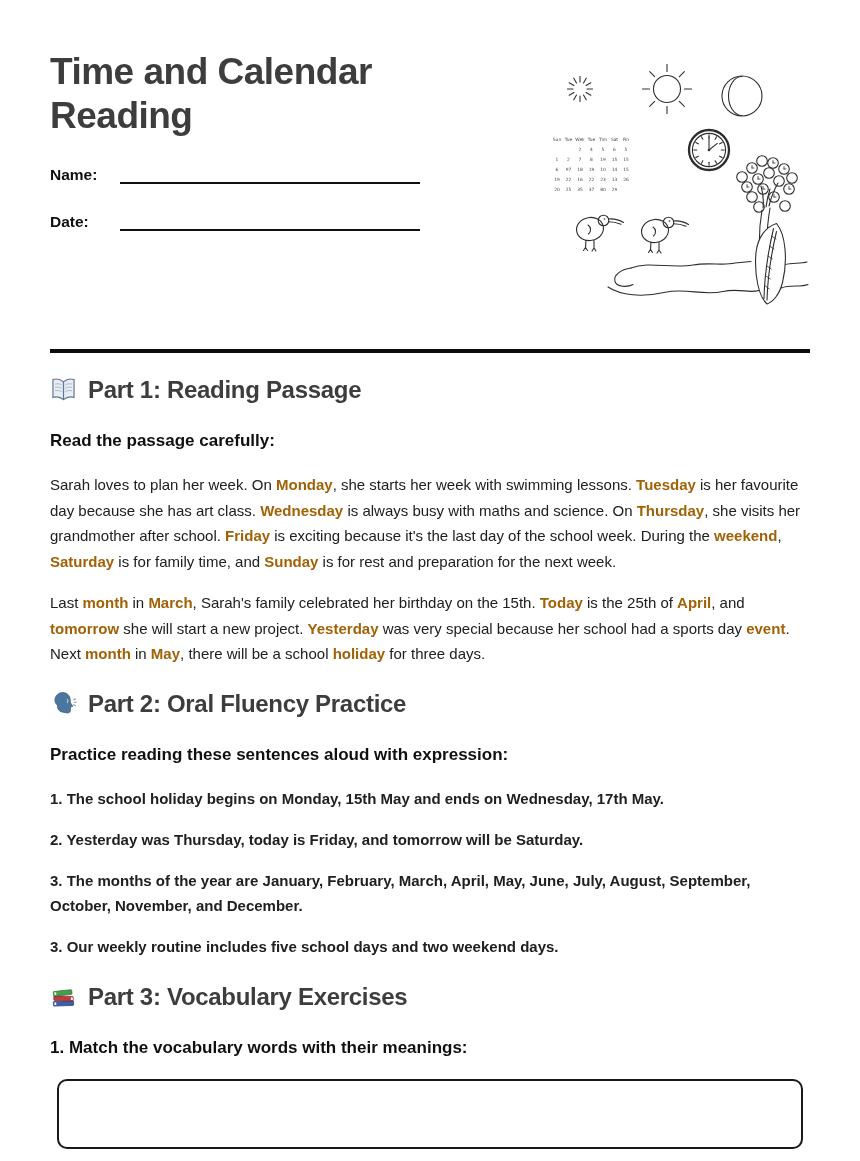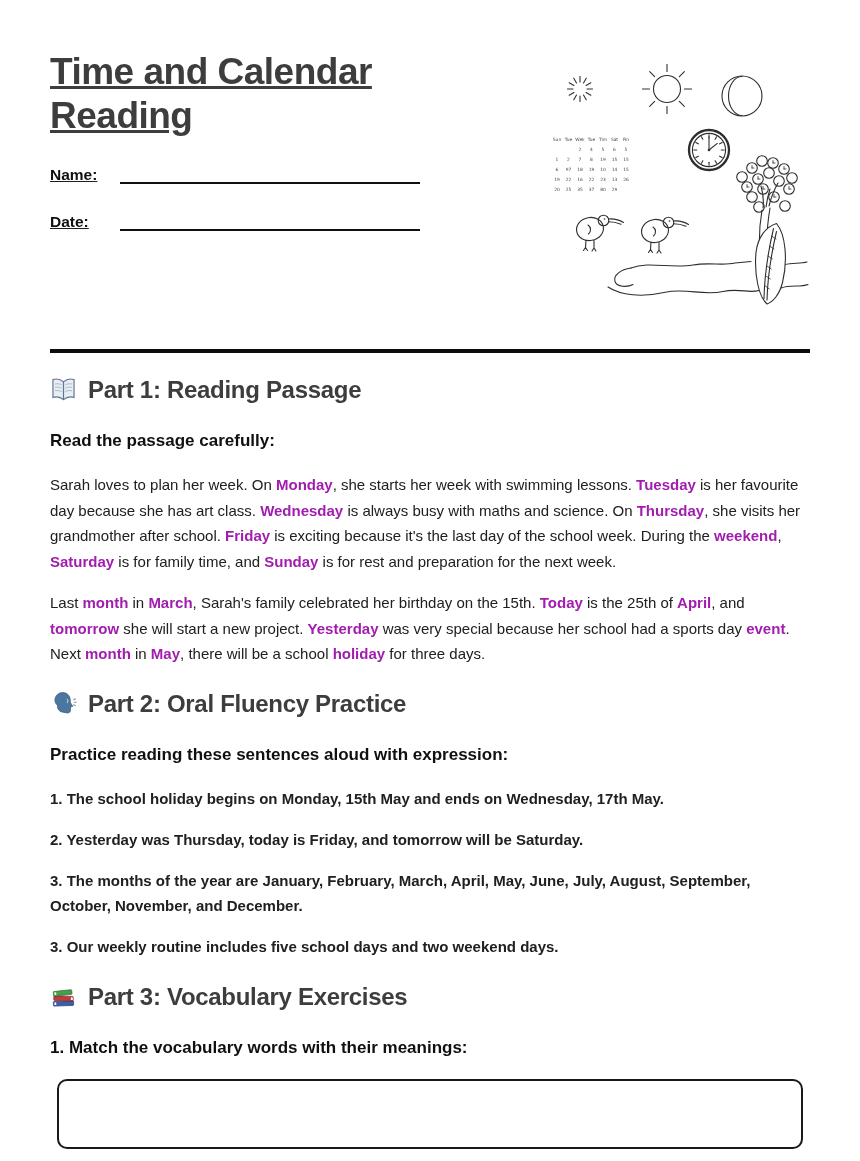--- a/index.html
+++ b/index.html
@@ -6,23 +6,23 @@
   body{
     width:860px;height:1161px;overflow:hidden;background:#ffffff;
     font-family:"Liberation Sans","DejaVu Sans",sans-serif;color:#1f1f1f;
   }
   .page{position:relative;width:860px;padding:0 50px;box-sizing:border-box;}
 
   
   .header{position:relative;height:312px;}
   .title{
     position:absolute;top:50px;left:0;width:430px;margin:0;
-    font-size:37px;line-height:1.18;font-weight:bold;color:#3d3d3d;letter-spacing:-0.5px;text-decoration:underline;
-  }
-  .field-row{position:absolute;left:0;display:flex;align-items:flex-end;text-decoration:underline;}
+    font-size:37px;line-height:1.18;font-weight:bold;color:#3d3d3d;letter-spacing:-0.5px;
+  }
+  .field-row{position:absolute;left:0;display:flex;align-items:flex-end;}
   .field-row.name{top:162px;}
   .field-row.date{top:209px;}
   .field-label{font-weight:bold;font-size:15.5px;color:#101010;width:70px;}
   .field-line{width:300px;height:20px;border-bottom:2px solid #101010;}
 
   .illustration{position:absolute;left:495px;top:56px;width:266px;height:252px;}
   .illustration path,.illustration circle,.illustration ellipse,.illustration line{
     stroke:#2e2e2e;fill:none;stroke-width:1.1;stroke-linecap:round;stroke-linejoin:round;
   }
   .illustration .thick{stroke-width:2.3;}
@@ -35,21 +35,21 @@
   
   .divider{height:4px;background:#0c0c0c;border:none;margin:37px 0 14px 0;}
   .section-heading{
     display:flex;align-items:flex-start;gap:11px;margin:23px 0 26px 0;
     font-size:24px;font-weight:bold;color:#3d3d3d;letter-spacing:-0.3px;
   }
   .h-icon{width:27px;height:27px;flex:0 0 auto;}
   .bold-line{font-weight:bold;font-size:17px;color:#101010;margin:0 0 21px 0;line-height:21px;}
   .passage,.sentence{font-size:15px;line-height:25.5px;color:#202020;margin:0 0 16px 0;}
   .sentence{margin:0 0 15.5px 0;font-weight:bold;}
-  .passage strong,.sentence strong{color:#a21caf;}
+  .passage strong,.sentence strong{color:#a16207;}
   .answer-box{
     margin:0 0 0 7px;width:746px;height:70px;box-sizing:border-box;
     border:2.5px solid #191919;border-radius:10px;background:#fff;
   }
 </style>
 </head>
 <body>
 
 <div class="page">
 

